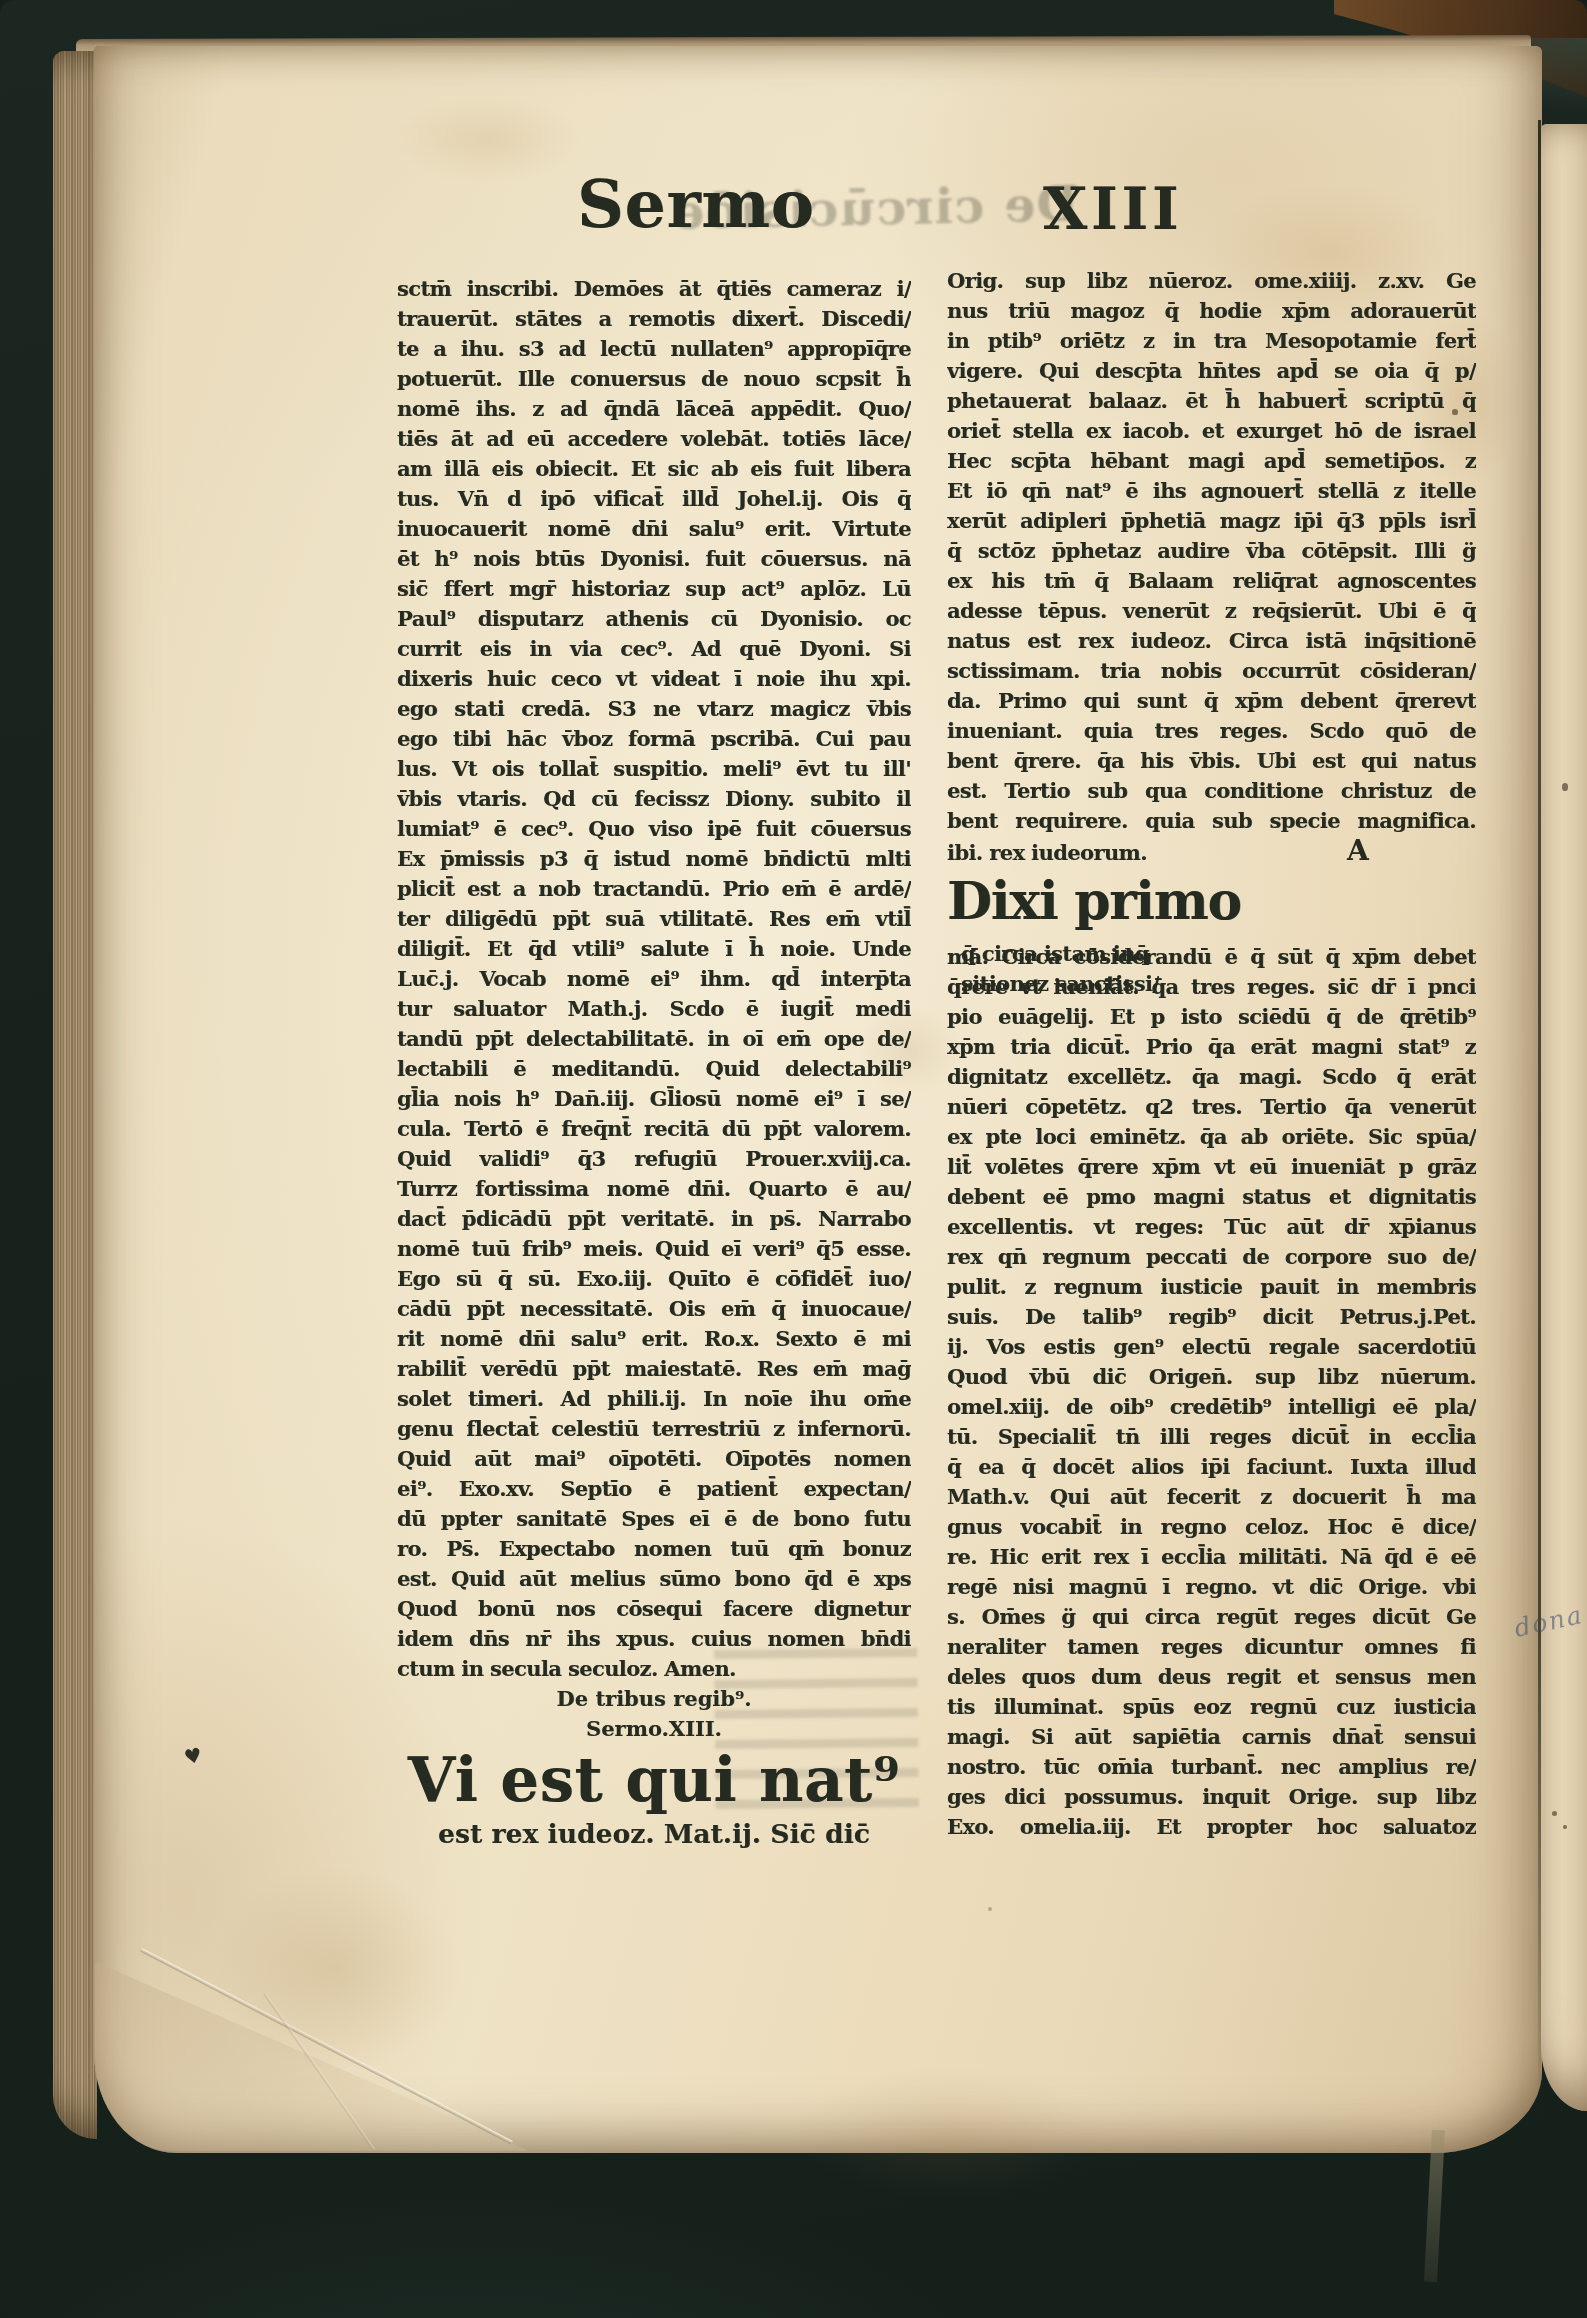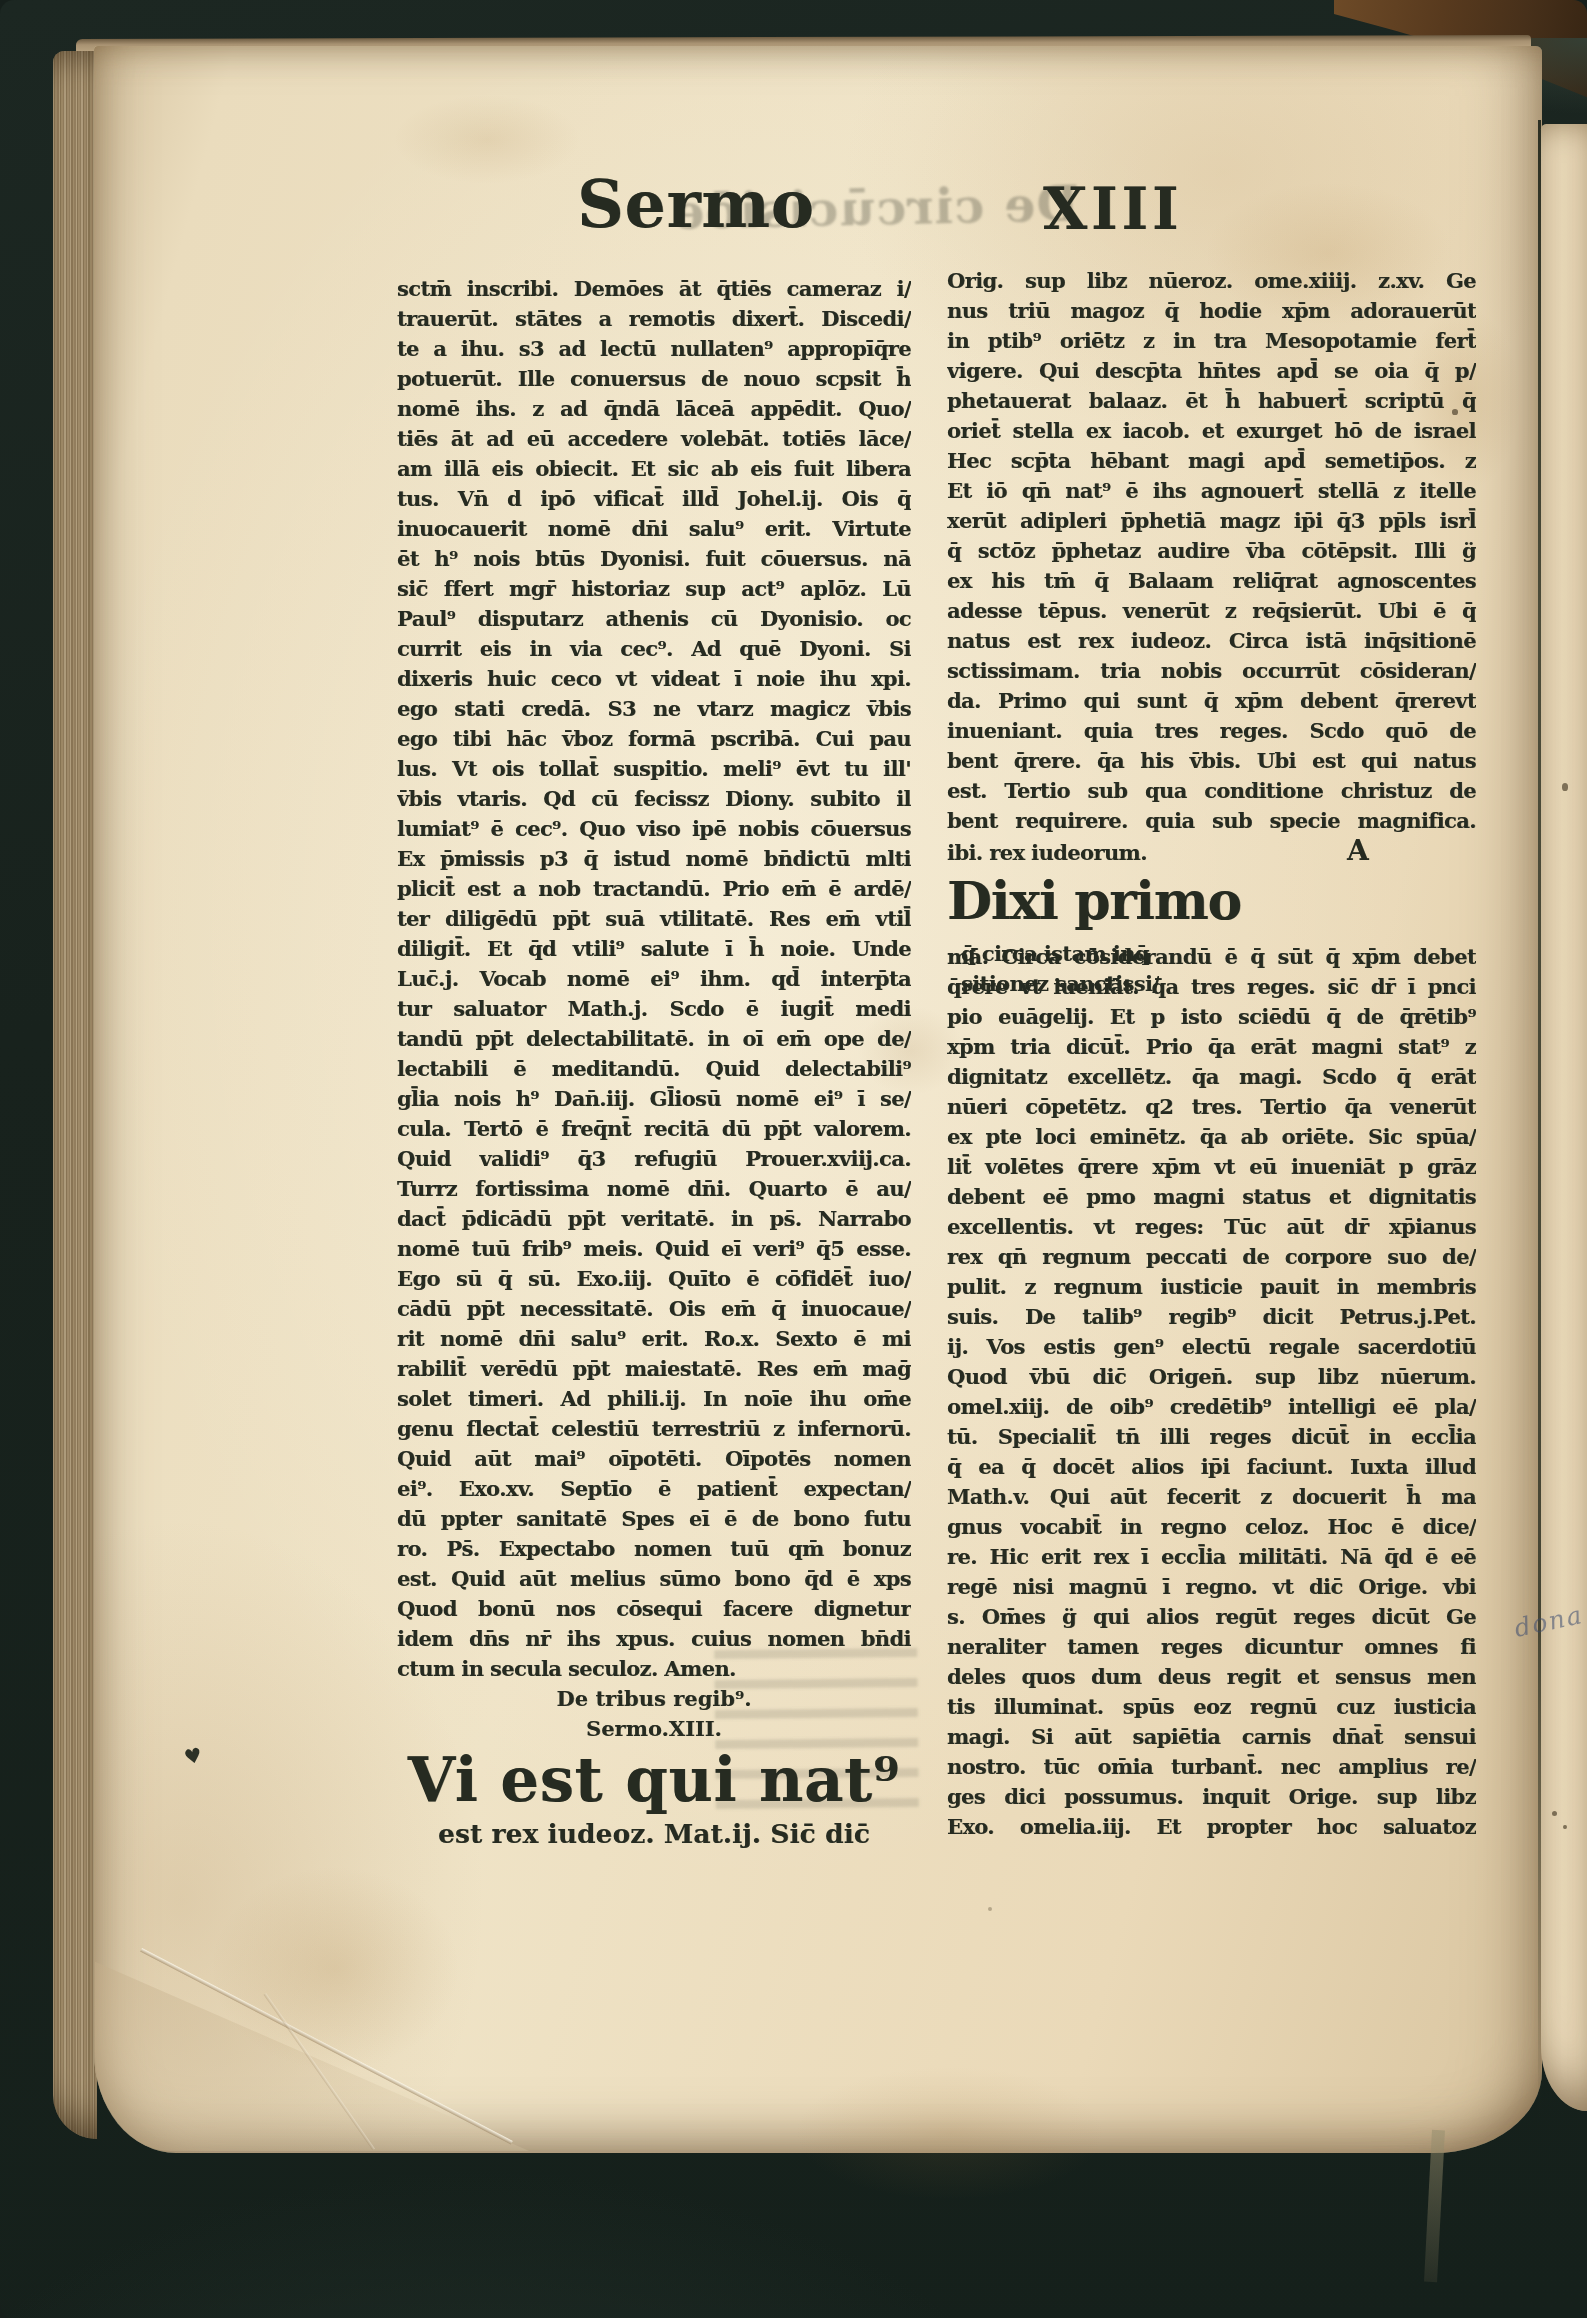--- a/index.html
+++ b/index.html
@@ -136,21 +136,21 @@
         <div class="tline">inuocauerit nomē dn̄i salu⁹ erit. Virtute</div>
         <div class="tline">ēt h⁹ nois btūs Dyonisi. fuit cōuersus. nā</div>
         <div class="tline">sic̄ ffert mgr̄ historiaz sup act⁹ aplōz. Lū</div>
         <div class="tline">Paul⁹ disputarz athenis cū Dyonisio. oc</div>
         <div class="tline">currit eis in via cec⁹. Ad quē Dyoni. Si</div>
         <div class="tline">dixeris huic ceco vt videat ī noie ihu xpi.</div>
         <div class="tline">ego stati credā. S3 ne vtarz magicz v̄bis</div>
         <div class="tline">ego tibi hāc v̄boz formā pscribā. Cui pau</div>
         <div class="tline">lus. Vt ois tollat̄ suspitio. meli⁹ ēvt tu ill'</div>
         <div class="tline">v̄bis vtaris. Qd cū fecissz Diony. subito il</div>
-        <div class="tline">lumiat⁹ ē cec⁹. Quo viso ipē nobis cōuersus</div>
+        <div class="tline">lumiat⁹ ē cec⁹. Quo viso ipē fuit cōuersus</div>
         <div class="tline">Ex p̄missis p3 q̄ istud nomē bn̄dictū mlti</div>
         <div class="tline">plicit̄ est a nob tractandū. Prio em̄ ē ardē/</div>
         <div class="tline">ter diligēdū pp̄t suā vtilitatē. Res em̄ vtil̄</div>
         <div class="tline">diligit̄. Et q̄d vtili⁹ salute ī h̄ noie. Unde</div>
         <div class="tline">Luc̄.j. Vocab nomē ei⁹ ihm. qd̄ interp̄ta</div>
         <div class="tline">tur saluator Math.j. Scdo ē iugit̄ medi</div>
         <div class="tline">tandū pp̄t delectabilitatē. in oī em̄ ope de/</div>
         <div class="tline">lectabili ē meditandū. Quid delectabili⁹</div>
         <div class="tline">gl̄ia nois h⁹ Dan̄.iij. Gl̄iosū nomē ei⁹ ī se/</div>
         <div class="tline">cula. Tertō ē freq̄nt̄ recitā dū pp̄t valorem.</div>
@@ -229,21 +229,21 @@
         <div class="tline">suis. De talib⁹ regib⁹ dicit Petrus.j.Pet.</div>
         <div class="tline">ij. Vos estis gen⁹ electū regale sacerdotiū</div>
         <div class="tline">Quod v̄bū dic̄ Origen̄. sup libz nūerum.</div>
         <div class="tline">omel.xiij. de oib⁹ credētib⁹ intelligi eē pla/</div>
         <div class="tline">tū. Specialit̄ tn̄ illi reges dicūt̄ in eccl̄ia</div>
         <div class="tline">q̄ ea q̄ docēt alios ip̄i faciunt. Iuxta illud</div>
         <div class="tline">Math.v. Qui aūt fecerit z docuerit h̄ ma</div>
         <div class="tline">gnus vocabit̄ in regno celoz. Hoc ē dice/</div>
         <div class="tline">re. Hic erit rex ī eccl̄ia militāti. Nā q̄d ē eē</div>
         <div class="tline">regē nisi magnū ī regno. vt dic̄ Orige. vbi</div>
-        <div class="tline">s. Om̄es g̈ qui alios regūt reges dicūt Ge</div>
+        <div class="tline">s. Om̄es g̈ qui circa regūt reges dicūt Ge</div>
         <div class="tline">neraliter tamen reges dicuntur omnes fi</div>
         <div class="tline">deles quos dum deus regit et sensus men</div>
         <div class="tline">tis illuminat. spūs eoz regnū cuz iusticia</div>
         <div class="tline">magi. Si aūt sapiētia carnis dn̄at̄ sensui</div>
         <div class="tline">nostro. tūc om̄ia turbant̄. nec amplius re/</div>
         <div class="tline">ges dici possumus. inquit Orige. sup libz</div>
         <div class="tline">Exo. omelia.iij. Et propter hoc saluatoz</div>
       </div>
   </div>
 

